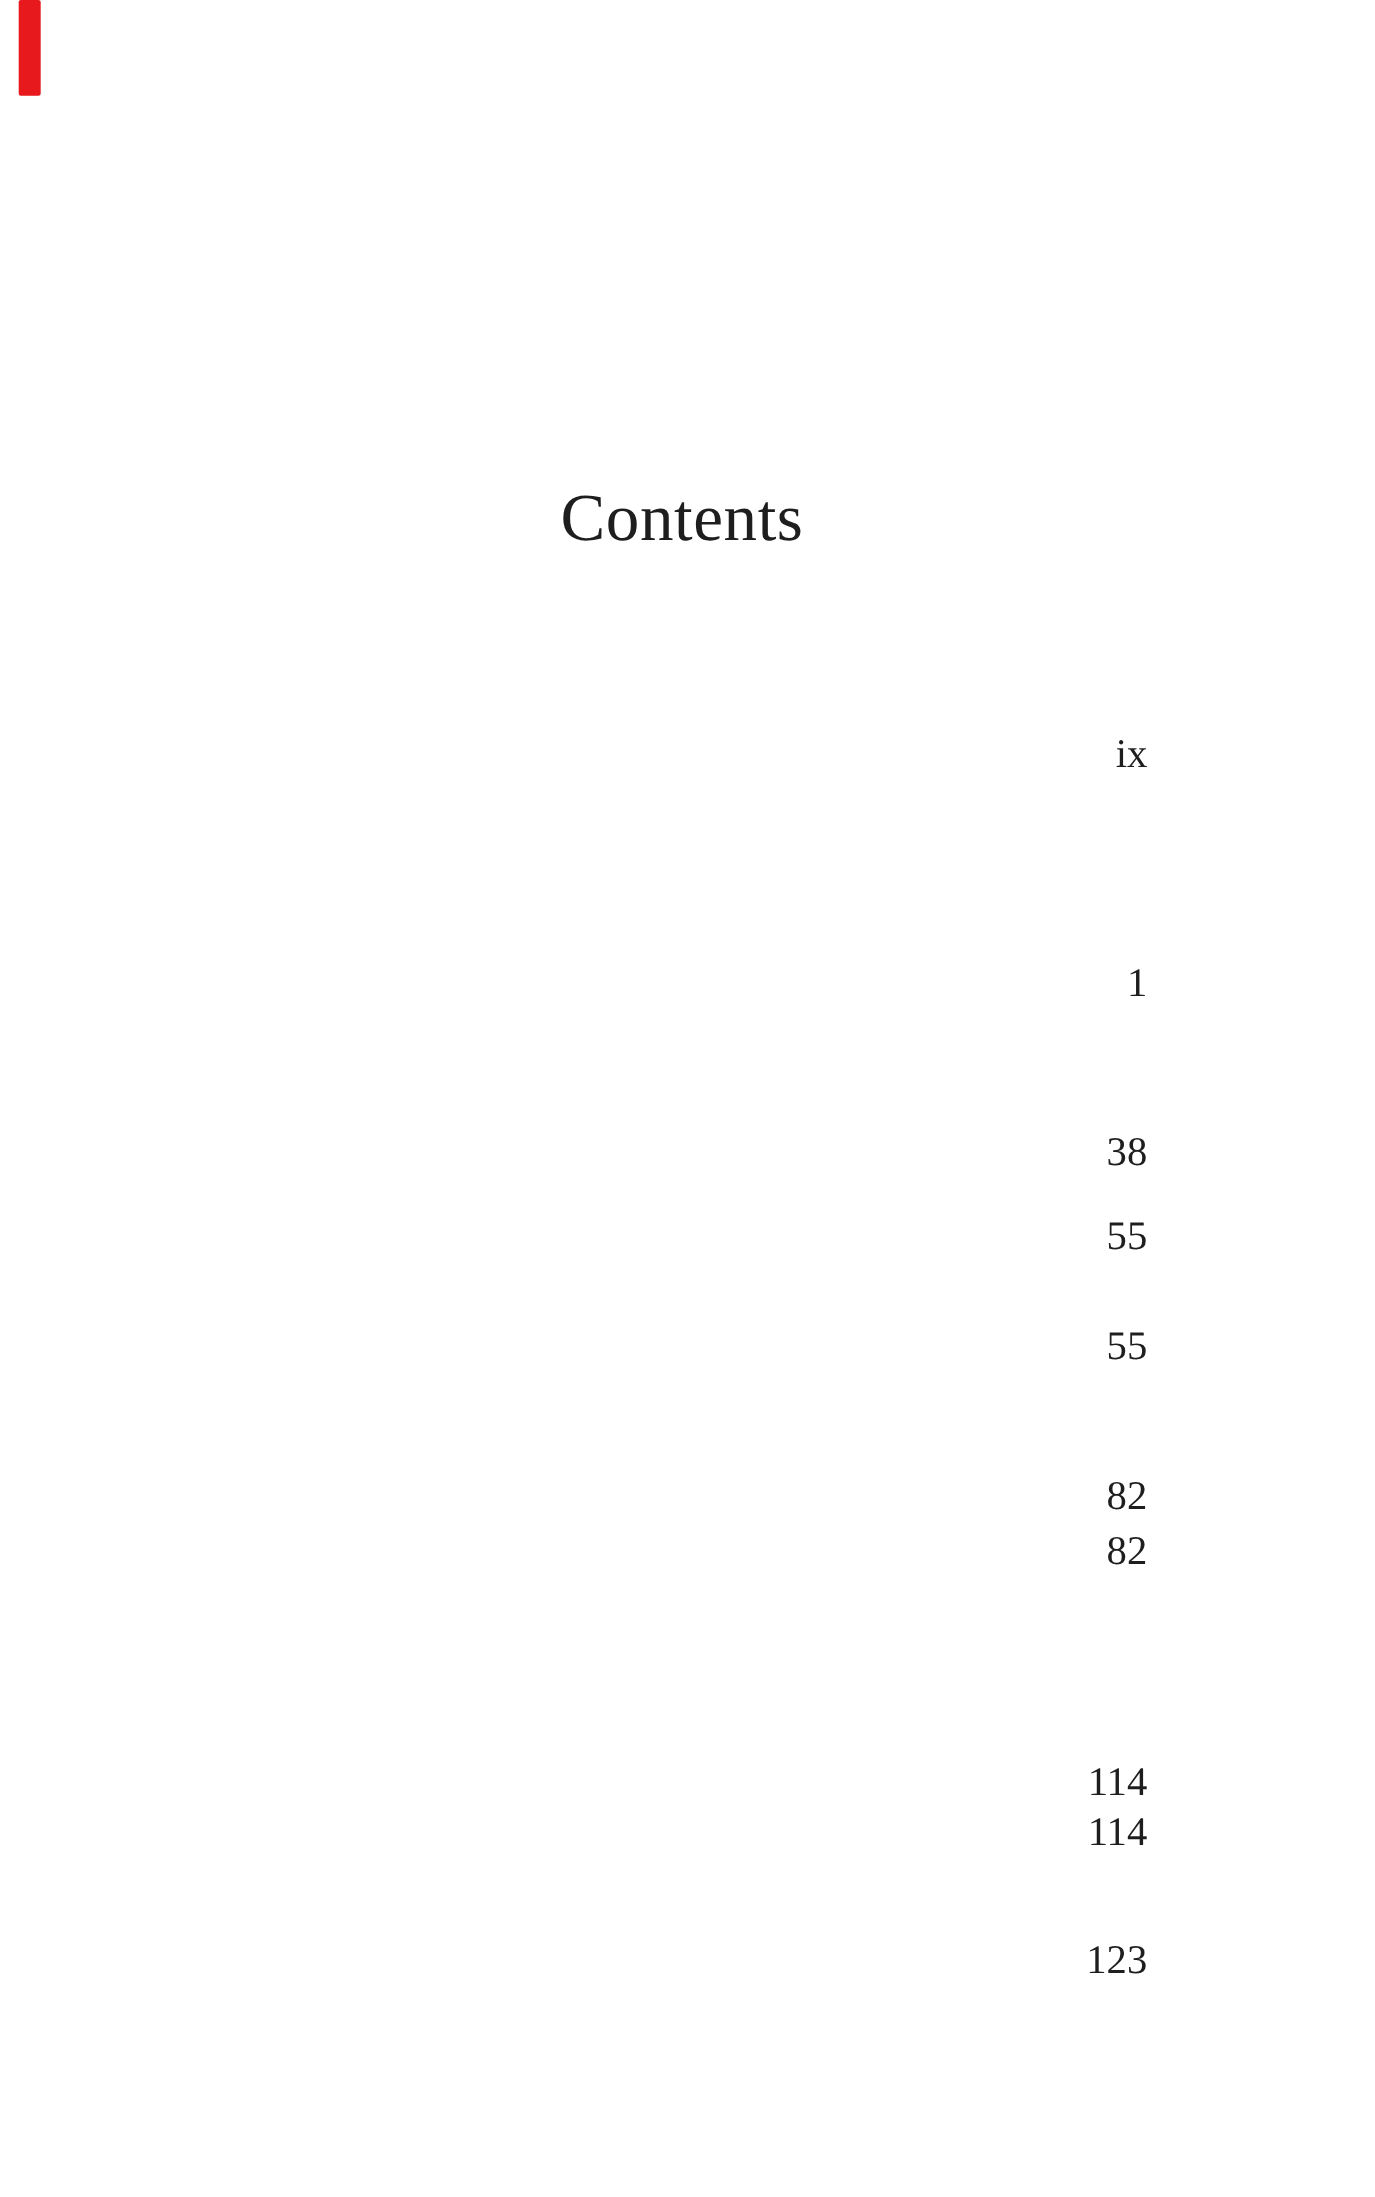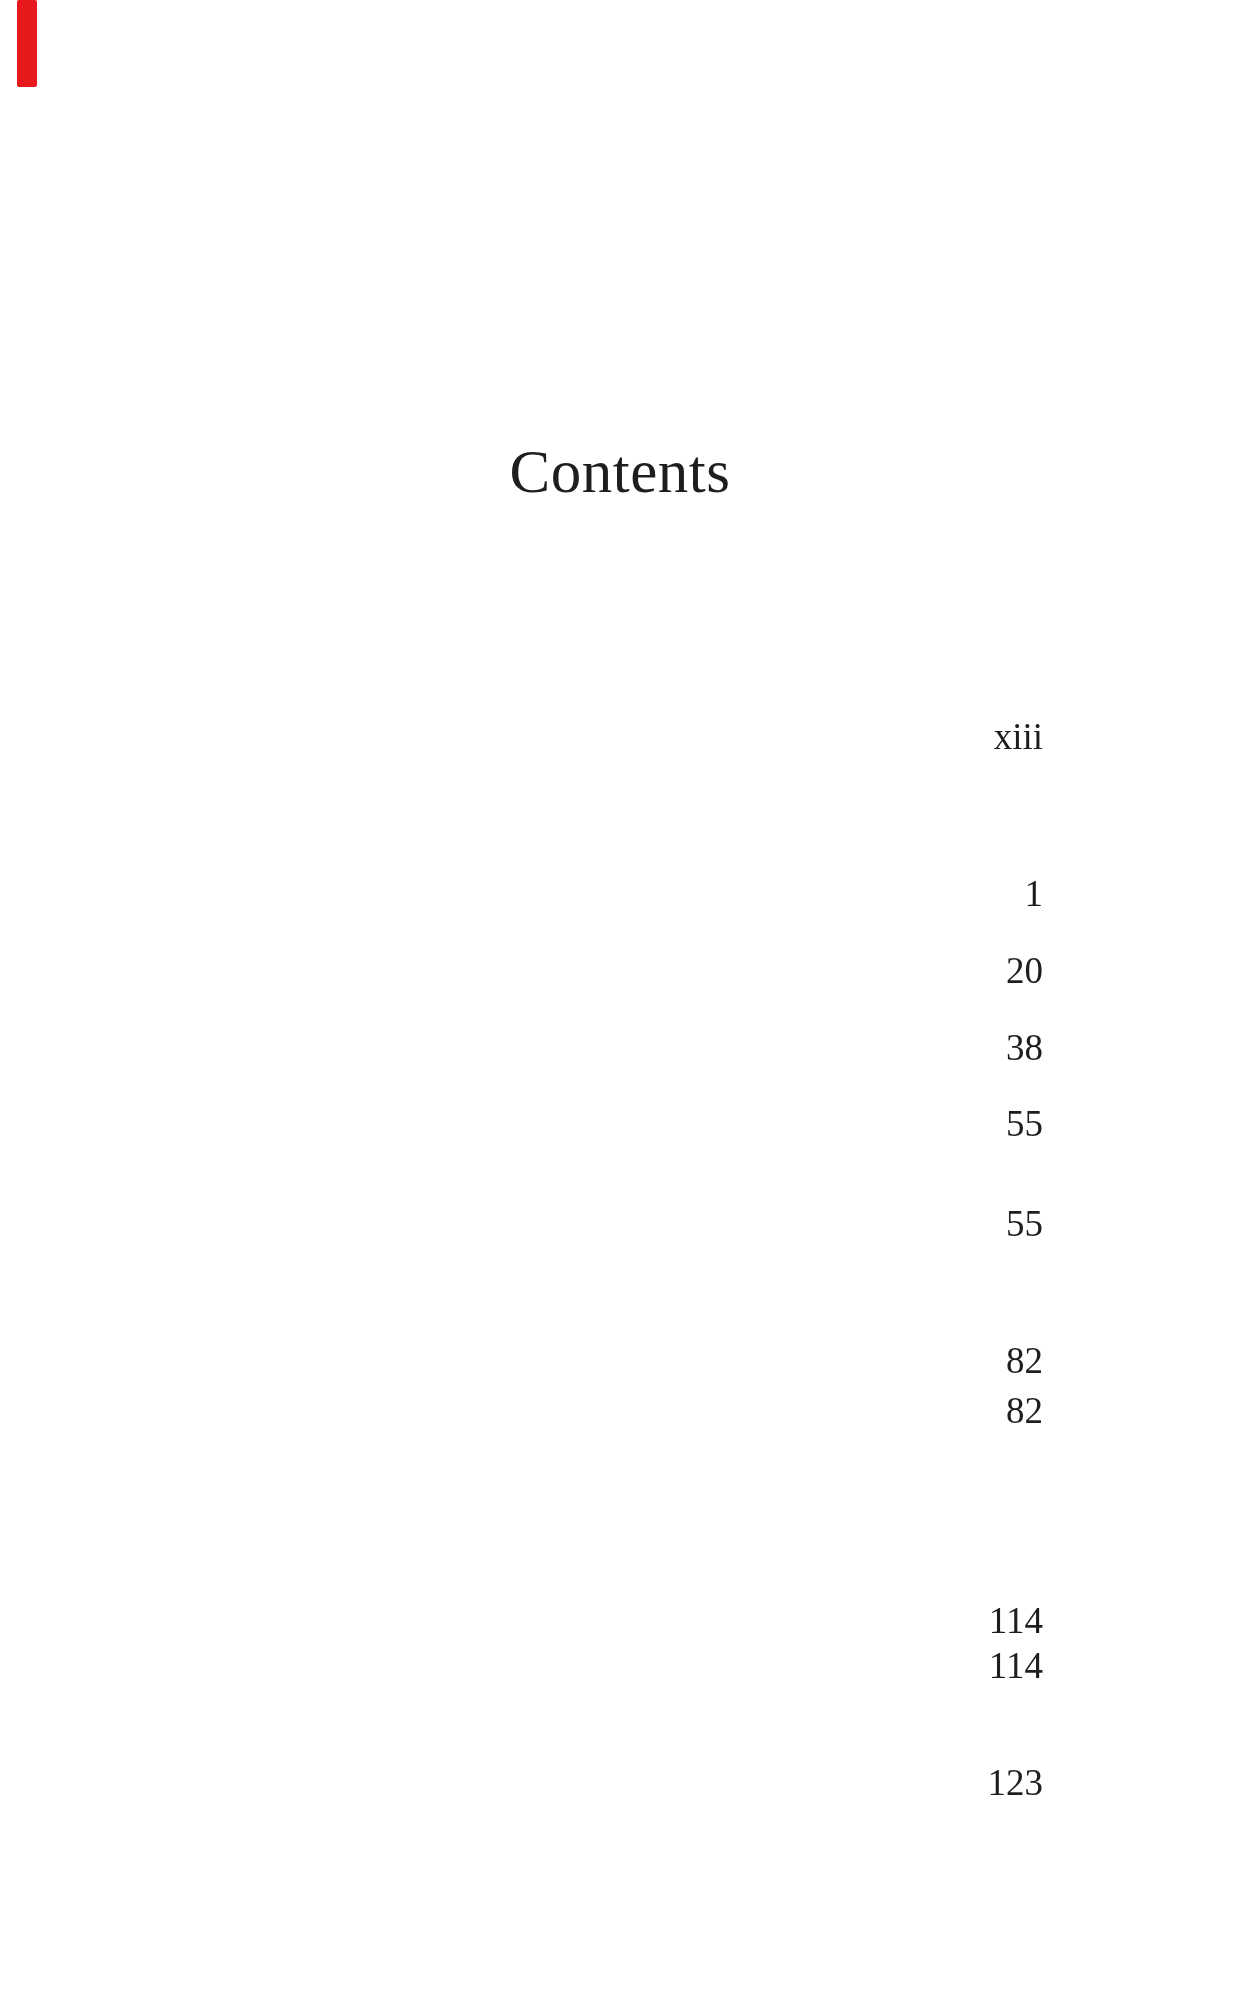--- a/index.html
+++ b/index.html
@@ -77,36 +77,31 @@
 </head>
 <body>
 
 <div class="page">
 
   <div class="red-mark top"></div>
   <div class="red-mark bottom"></div>
 
   <div class="title">Contents</div>
 
-  <div class="row front" style="top:718px">
-    <span class="label">Introduction</span>
-    <span class="page">xiii</span>
+  <div class="row front" style="top:667px">
+    <span class="label">List of Illustrations</span>
+    <span class="page">ix</span>
   </div>
 
   <div class="row chapter" style="top:875px">
     <span class="num">1</span>
     <span class="label">Reg</span>
     <span class="page">1</span>
   </div>
 
-  <div class="row chapter" style="top:952px">
-    <span class="num">2</span>
-    <span class="label">Dickie</span>
-    <span class="page">20</span>
-  </div>
 
   <div class="row chapter" style="top:1029px">
     <span class="num">3</span>
     <span class="label">Boy</span>
     <span class="page">38</span>
   </div>
 
   <div class="row chapter" style="top:1105px">
     <span class="num">4</span>
     <span class="label">Rémy</span>

